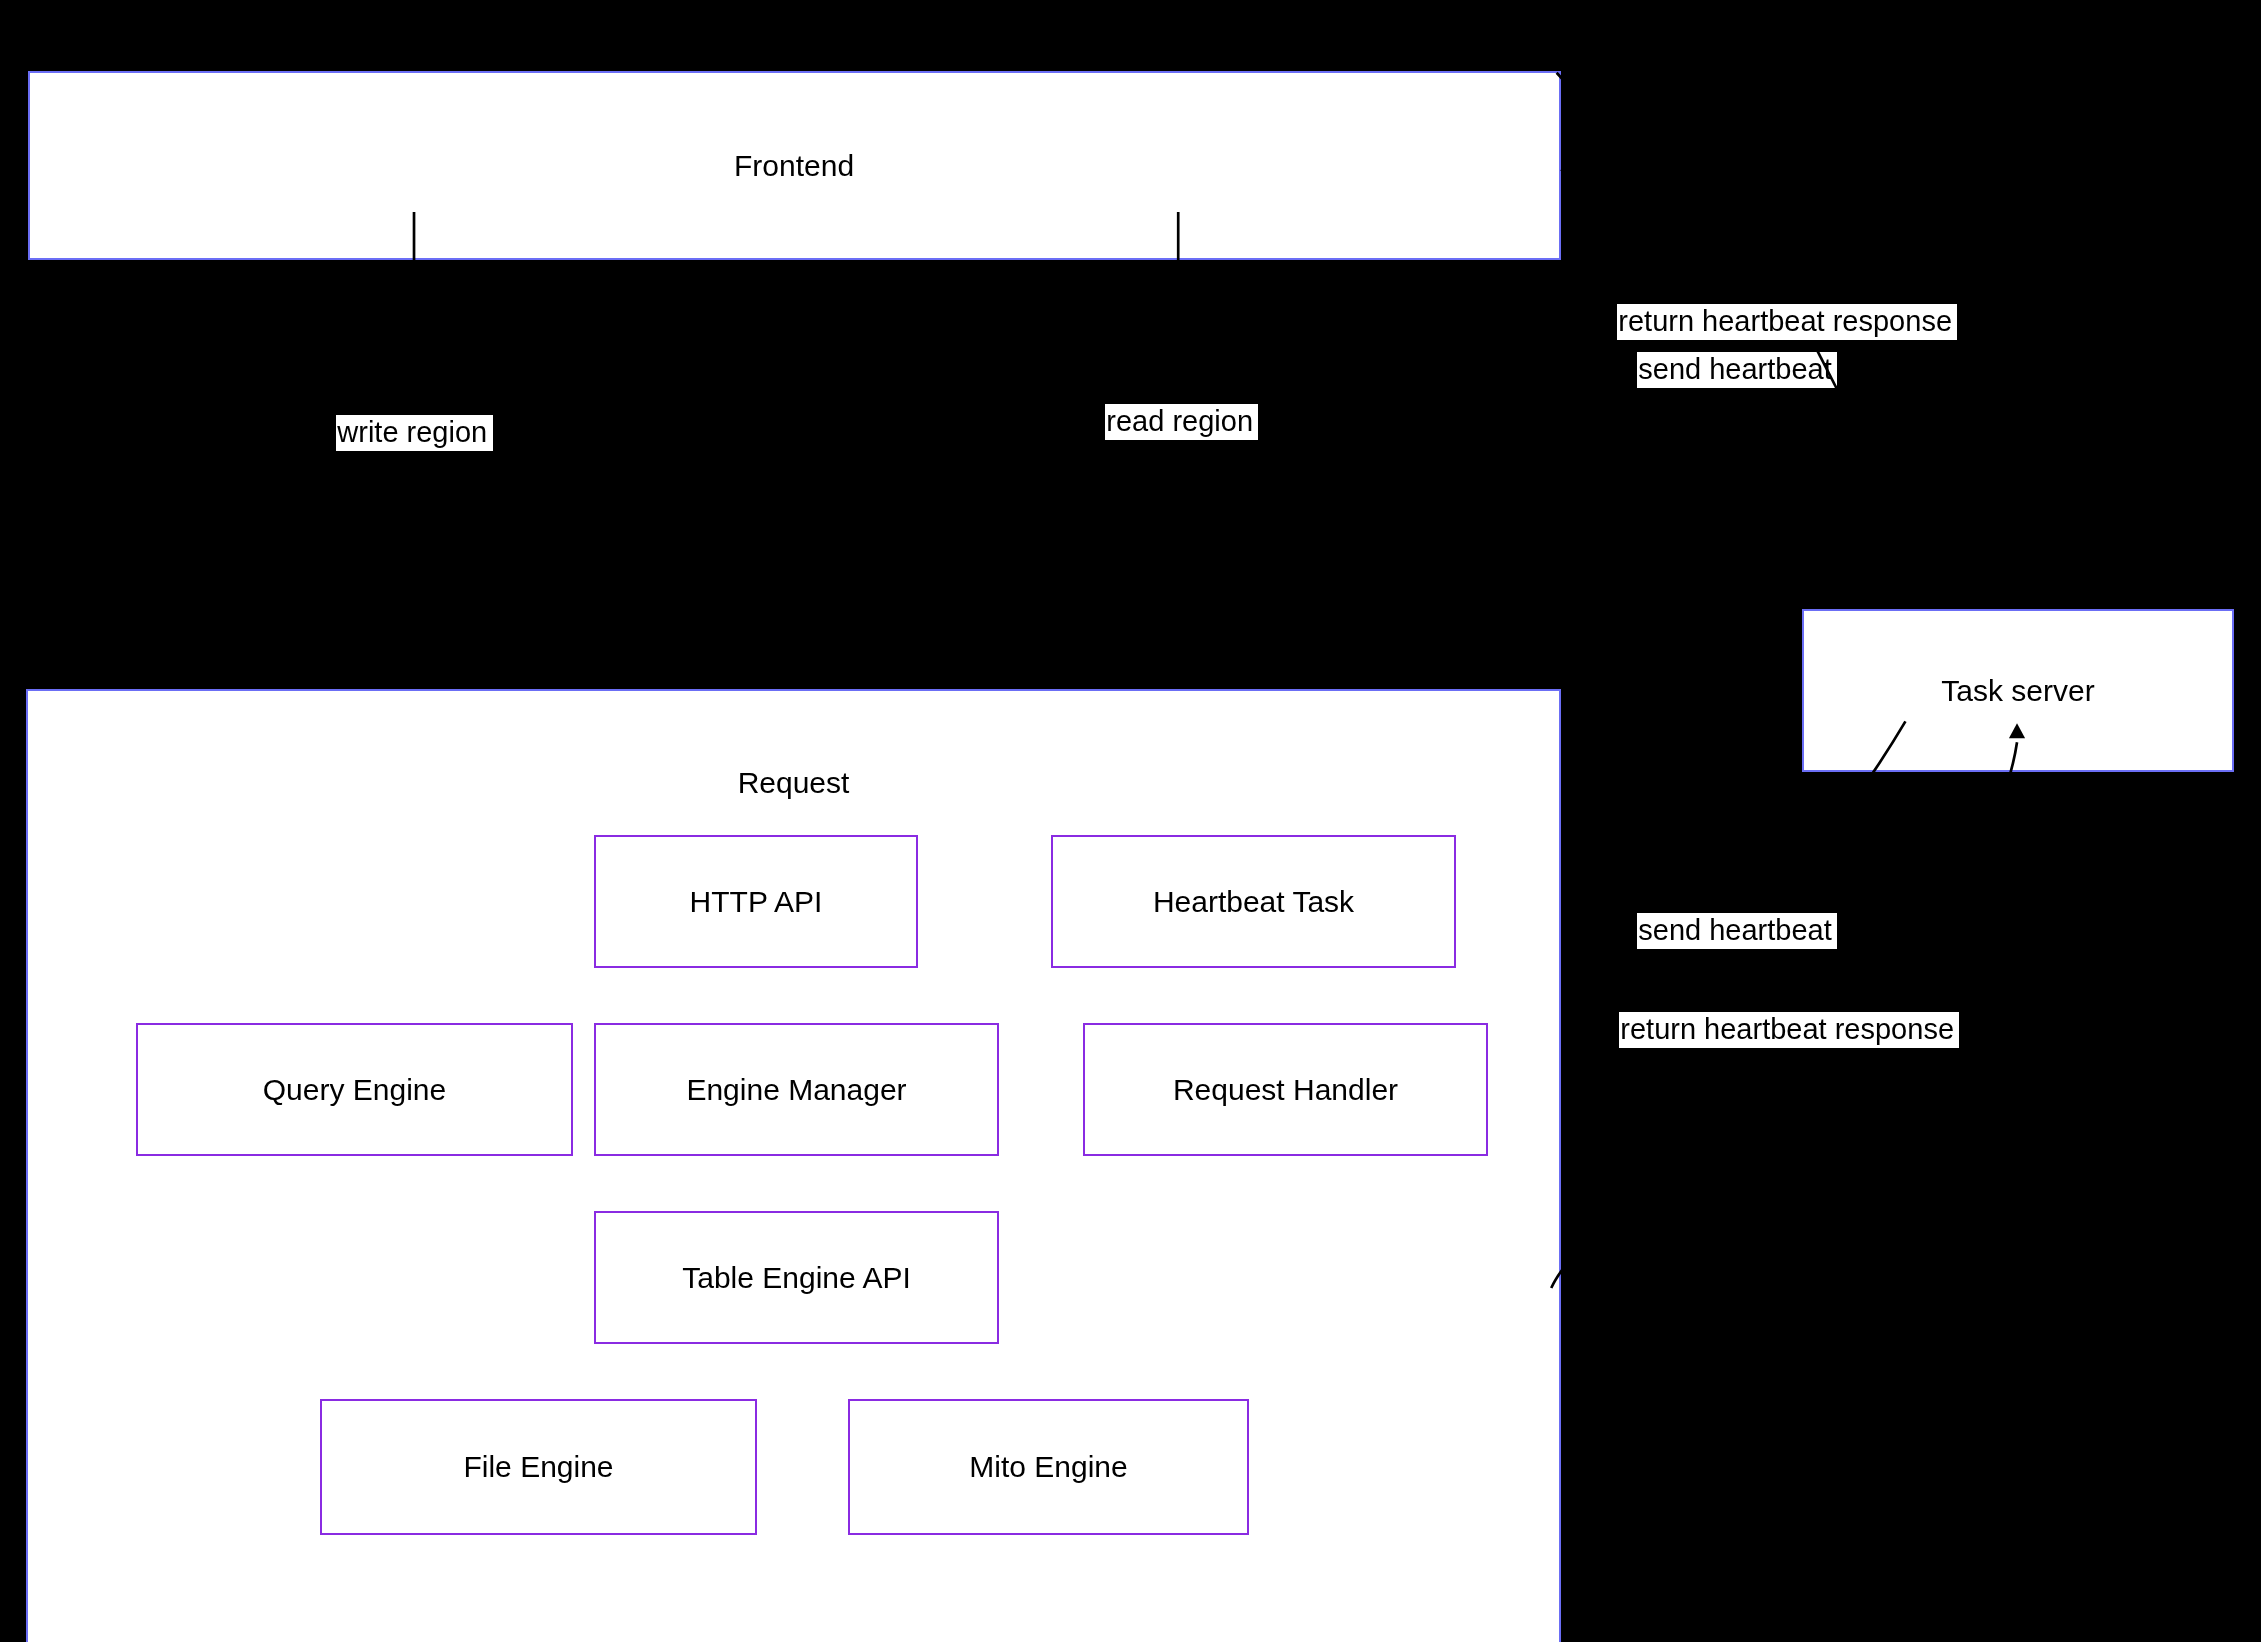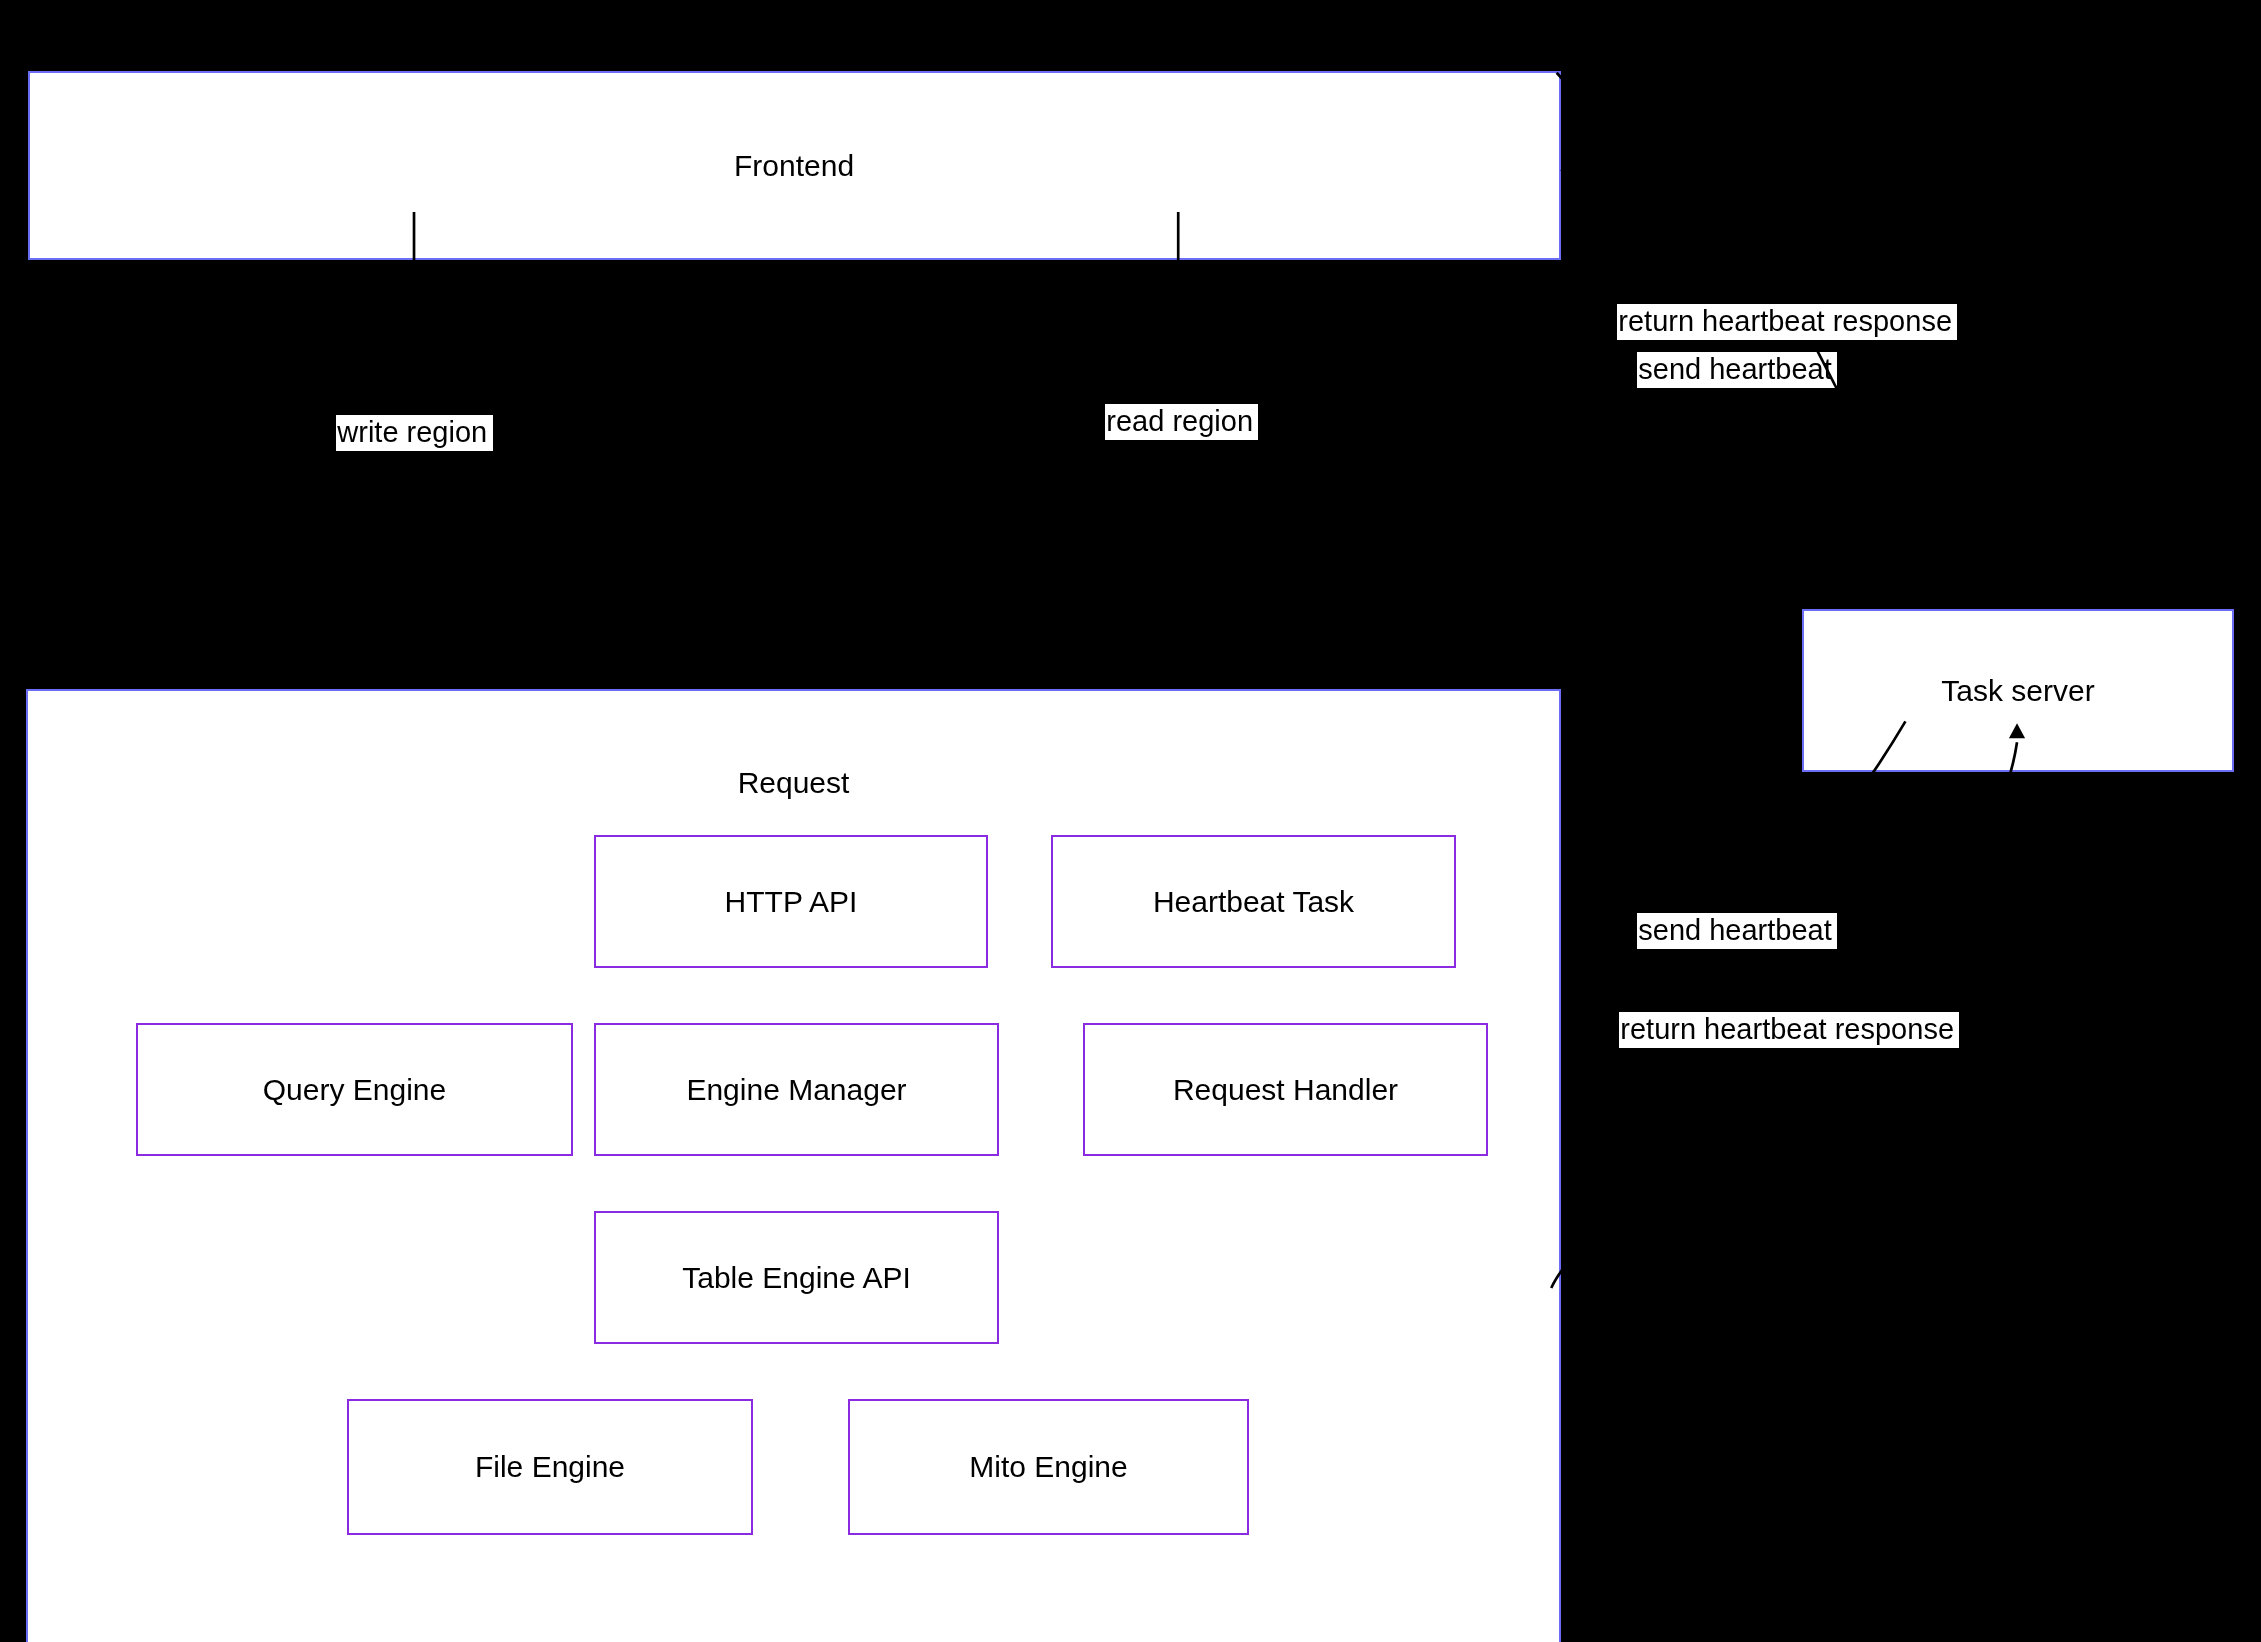--- a/index.html
+++ b/index.html
@@ -25,42 +25,42 @@
   </div>
 
   <div class="node" style="left:26px;top:645px;width:1535px;height:968px;">
     <div class="node-label dn-title">Request</div>
   </div>
 
   <div class="node flex-center" style="left:1802px;top:565px;width:432px;height:163px;">
     <div class="node-label">Task server</div>
   </div>
 
-  <div class="component" style="left:594px;top:835px;width:394px;height:133px;">
+  <div class="component" style="left:594px;top:835px;width:324px;height:133px;">
     <span>HTTP API</span>
   </div>
   <div class="component" style="left:1051px;top:835px;width:405px;height:133px;">
     <span>Heartbeat Task</span>
   </div>
 
   <div class="component" style="left:136px;top:1023px;width:437px;height:133px;">
     <span>Query Engine</span>
   </div>
   <div class="component" style="left:594px;top:1023px;width:405px;height:133px;">
     <span>Engine Manager</span>
   </div>
   <div class="component" style="left:1051px;top:1023px;width:405px;height:133px;margin-left:32px;">
     <span>Request Handler</span>
   </div>
 
   <div class="component" style="left:594px;top:1211px;width:405px;height:133px;">
     <span>Table Engine API</span>
   </div>
 
-  <div class="component" style="left:347px;top:1399px;width:406px;height:136px;">
+  <div class="component" style="left:320px;top:1399px;width:437px;height:136px;">
     <span>File Engine</span>
   </div>
   <div class="component" style="left:848px;top:1399px;width:401px;height:136px;">
     <span>Mito Engine</span>
   </div>
 
   <svg class="arrow-layer" viewBox="0 0 3364 2444" xmlns="http://www.w3.org/2000/svg">
     <g stroke="#000" stroke-width="4" fill="none">
       <path d="M616 315 L616 944"></path>
       <path d="M1753 315 L1753 944"></path>

